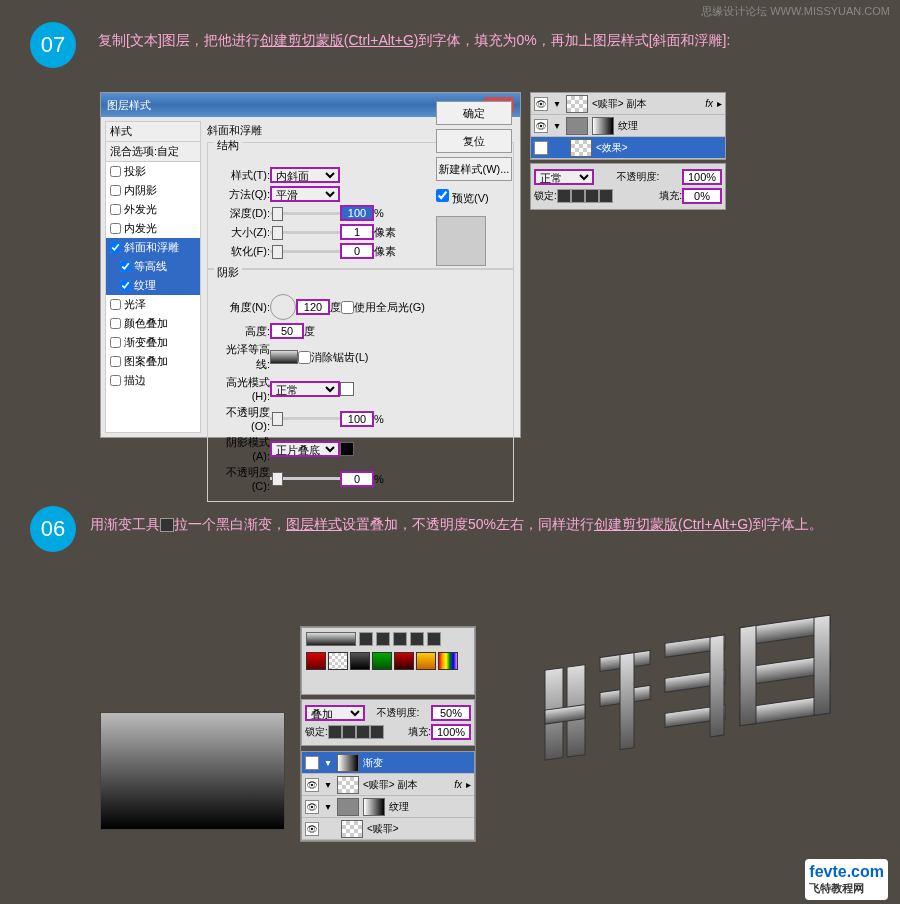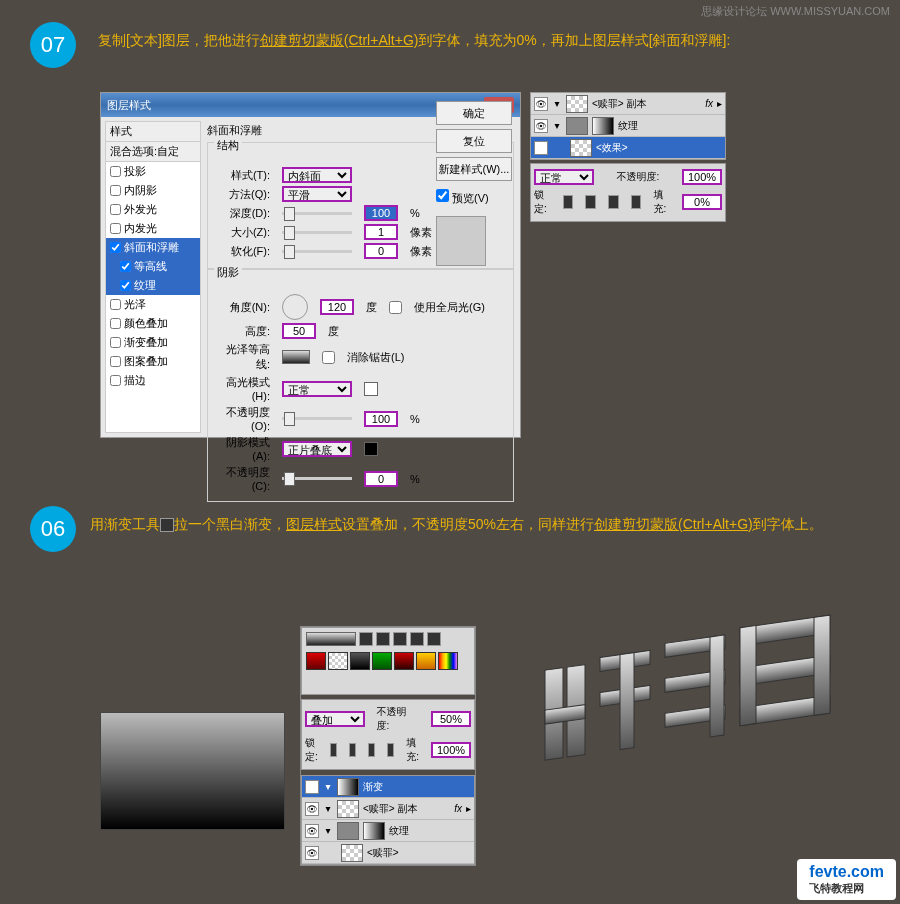--- a/index.html
+++ b/index.html
@@ -1,34 +1,34 @@
 <!DOCTYPE html>
 <html><head>
 <meta charset="utf-8">
 <style>
 *{margin:0;padding:0;box-sizing:border-box;font-family:"Microsoft YaHei",SimSun,Arial,sans-serif}
 body{background:#504a45;width:900px;height:904px;position:relative;overflow:hidden}
 .watermark-top{position:absolute;top:4px;right:10px;color:#888;font-size:11px}
 .step-num{width:46px;height:46px;border-radius:50%;background:#00a8e1;color:#fff;display:flex;align-items:center;justify-content:center;font-size:22px;font-weight:300;position:absolute}
-.step-text{position:absolute;color:#eab308;font-size:14px;line-height:24px;width:760px}
+.step-text{position:absolute;color:#f9a8d4;font-size:14px;line-height:24px;width:760px}
 .step-text u{text-decoration:underline}
 .dialog{position:absolute;left:100px;top:92px;width:421px;background:#e8e8e8;border:1px solid #999;font-size:11px}
 .dialog-title{height:24px;background:linear-gradient(#5a8fd0,#3a6fb0,#5a8fd0);color:#fff;padding:4px 6px;display:flex;justify-content:space-between;align-items:center}
 .dialog-title .close{width:30px;height:16px;background:#c75050;color:#fff;text-align:center;line-height:16px;border-radius:2px}
 .dialog-body{display:flex;height:320px}
 .style-list{width:96px;border:1px solid #ccc;margin:4px 0 4px 4px;background:#fff;font-size:11px}
 .style-list .hdr{background:#eee;padding:2px 4px;border-bottom:1px solid #ccc}
 .style-list .item{padding:2px 4px;display:flex;align-items:center;gap:3px}
 .style-list .item input{width:11px;height:11px}
 .style-list .sel{background:#316ac5;color:#fff}
 .style-list .sub{padding-left:14px}
 .content{flex:1;padding:6px;position:relative}
 .fieldset{border:1px solid #ccc;padding:6px;margin-bottom:0;font-size:11px}
 .fieldset .leg{position:relative;top:-11px;background:#e8e8e8;padding:0 3px;font-size:11px}
-.row{display:flex;align-items:center;gap:12px;margin:3px 0;font-size:11px}
+.row{display:flex;align-items:center;gap:0;margin:3px 0;font-size:11px}
 .row label{width:56px;text-align:right}
 .row select,.row input[type=text]{font-size:11px;height:16px;border:2px solid #a21caf}
 .row select{width:70px}
 .row input[type=text]{width:34px;text-align:center}
 .slider{width:70px;height:3px;background:#ccc;position:relative}
 .slider::after{content:"";position:absolute;width:9px;height:12px;background:#eee;border:1px solid #666;top:-5px;left:2px}
 .btns{position:absolute;right:8px;top:8px;display:flex;flex-direction:column;gap:4px}
 .btns button{width:76px;height:24px;font-size:11px;background:#f0f0f0;border:1px solid #999}
 .layers-panel{position:absolute;left:530px;top:92px;width:196px;font-size:10px;color:#000}
 .lp-top{background:#d9d9d9;border:1px solid #999}
@@ -40,21 +40,21 @@
 .thumb.mask{background:linear-gradient(90deg,#fff,#000)}
 .lp-ctrl{background:#d9d9d9;border:1px solid #999;padding:2px 3px;margin-top:3px}
 .lp-ctrl .row{font-size:10px;justify-content:space-between}
 .gradient-ex{position:absolute;left:100px;top:712px;width:185px;height:118px;background:linear-gradient(180deg,#bbb,#000);border:1px solid #444}
 .grad-panel{position:absolute;left:300px;top:626px;width:176px;border:1px solid #888;font-size:10px}
 .grad-presets{height:68px;background:#d9d9d9;border:1px solid #999;padding:4px}
 .grad-presets .strip{height:18px;display:flex;gap:2px;margin-bottom:3px}
 .swatch{width:20px;height:18px;border:1px solid #333}
 .lp2{margin-top:5px;background:#d9d9d9;border:1px solid #999}
 .result-art{position:absolute;left:525px;top:613px;width:345px;height:210px}
-.logo-bot{position:absolute;right:4px;bottom:4px;background:#fff;padding:4px 12px;border-radius:4px;font-weight:bold;color:#0066cc;font-size:16px}
+.logo-bot{position:absolute;right:12px;bottom:4px;background:#fff;padding:4px 4px;border-radius:4px;font-weight:bold;color:#0066cc;font-size:16px}
 .logo-bot .sm{font-size:11px;color:#333;display:block}
 .icon-tool{display:inline-block;width:14px;height:14px;background:#333;border:1px solid #999;vertical-align:middle}
 .grad-thumb{width:28px;height:14px;background:linear-gradient(180deg,#ddd,#222);border:1px solid #666;display:inline-block;vertical-align:middle}
 .arrow-cl{width:10px;text-align:center}
 </style>
 </head>
 <body>
 
 <div class="watermark-top">思缘设计论坛 WWW.MISSYUAN.COM</div>
 

